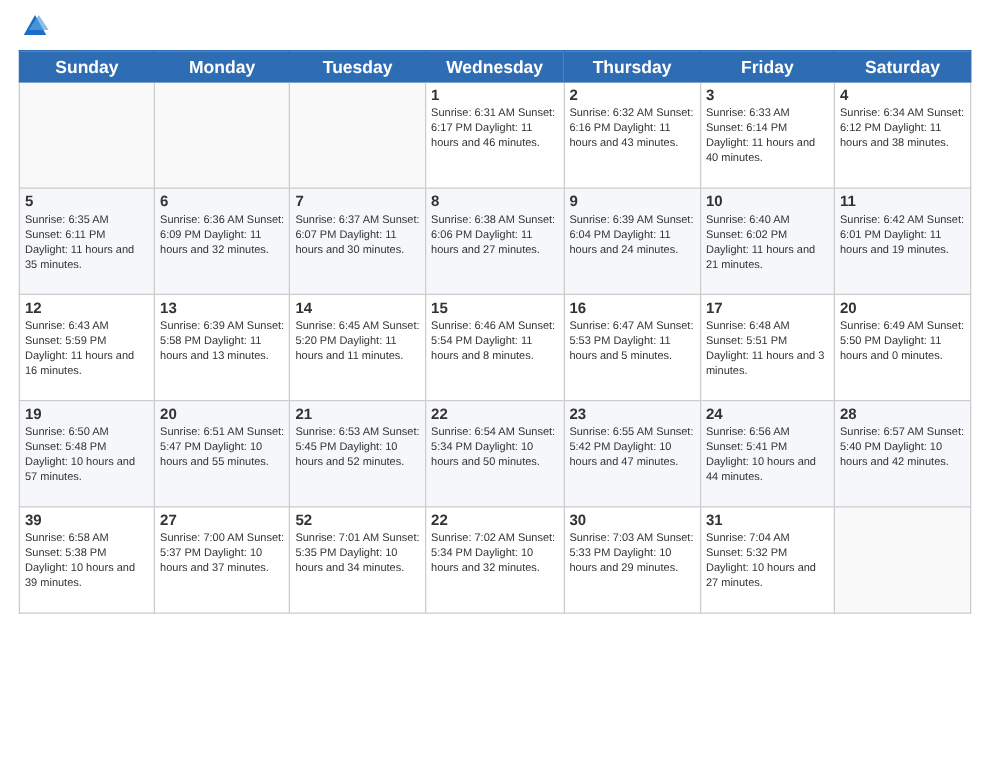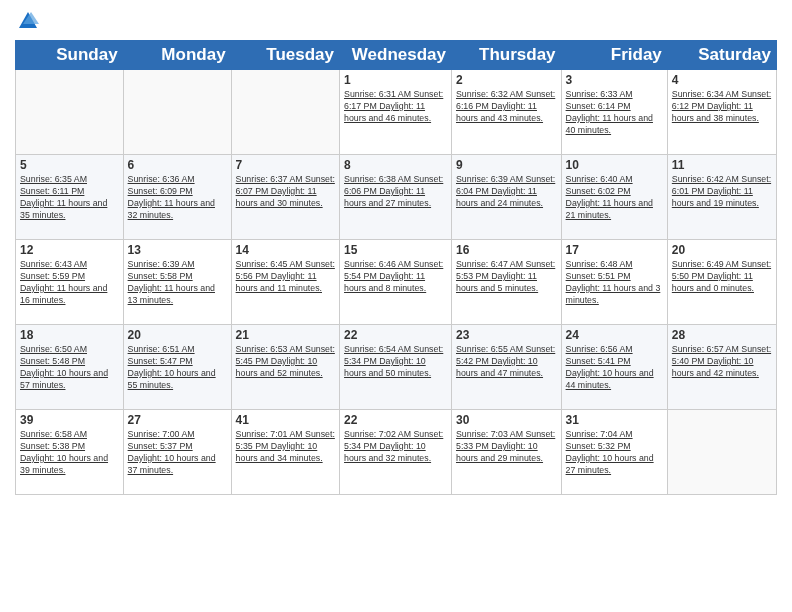--- a/index.html
+++ b/index.html
@@ -60,23 +60,23 @@
       color: #555;
     }
     .calendar {
       width: 100%;
       border-collapse: collapse;
       font-size: 9.5px;
     }
     .calendar th {
       background: #2e6db4;
       color: #fff;
-      text-align: right;
+      text-align: center;
       padding: 4px 5px;
-      font-size: 17px;
+      font-size: 14px;
       font-weight: bold;
       border: 1px solid #2e6db4;
     }
     .calendar td {
       border: 1px solid #ccc;
       vertical-align: top;
       padding: 3px 4px;
       width: 113px;
       height: 85px;
       background: #fff;
@@ -88,21 +88,20 @@
       font-size: 12px;
       font-weight: bold;
       color: #333;
       display: block;
       margin-bottom: 2px;
     }
     .day-info {
       font-size: 8.8px;
       color: #333;
       line-height: 1.35;
-      text-decoration: underline;
     }
     .empty-cell {
       background: #f9f9f9 !important;
     }
   </style>
 </head>
 <body>
 
 <div class="page">
   <div class="header">
@@ -230,21 +229,21 @@
           <td>
             <span class="day-number">13</span>
             <div class="day-info">Sunrise: 6:39 AM
 Sunset: 5:58 PM
 Daylight: 11 hours
 and 13 minutes.</div>
           </td>
           <td>
             <span class="day-number">14</span>
             <div class="day-info">Sunrise: 6:45 AM
-Sunset: 5:56 PM
+Sunset: 5:20 PM
 Daylight: 11 hours
 and 11 minutes.</div>
           </td>
           <td>
             <span class="day-number">15</span>
             <div class="day-info">Sunrise: 6:46 AM
 Sunset: 5:54 PM
 Daylight: 11 hours
 and 8 minutes.</div>
           </td>
@@ -265,21 +264,21 @@
           <td>
             <span class="day-number">20</span>
             <div class="day-info">Sunrise: 6:49 AM
 Sunset: 5:50 PM
 Daylight: 11 hours
 and 0 minutes.</div>
           </td>
         </tr>
         <tr>
           <td>
-            <span class="day-number">18</span>
+            <span class="day-number">19</span>
             <div class="day-info">Sunrise: 6:50 AM
 Sunset: 5:48 PM
 Daylight: 10 hours
 and 57 minutes.</div>
           </td>
           <td>
             <span class="day-number">20</span>
             <div class="day-info">Sunrise: 6:51 AM
 Sunset: 5:47 PM
 Daylight: 10 hours
@@ -330,21 +329,21 @@
 and 39 minutes.</div>
           </td>
           <td>
             <span class="day-number">27</span>
             <div class="day-info">Sunrise: 7:00 AM
 Sunset: 5:37 PM
 Daylight: 10 hours
 and 37 minutes.</div>
           </td>
           <td>
-            <span class="day-number">41</span>
+            <span class="day-number">52</span>
             <div class="day-info">Sunrise: 7:01 AM
 Sunset: 5:35 PM
 Daylight: 10 hours
 and 34 minutes.</div>
           </td>
           <td>
             <span class="day-number">22</span>
             <div class="day-info">Sunrise: 7:02 AM
 Sunset: 5:34 PM
 Daylight: 10 hours

